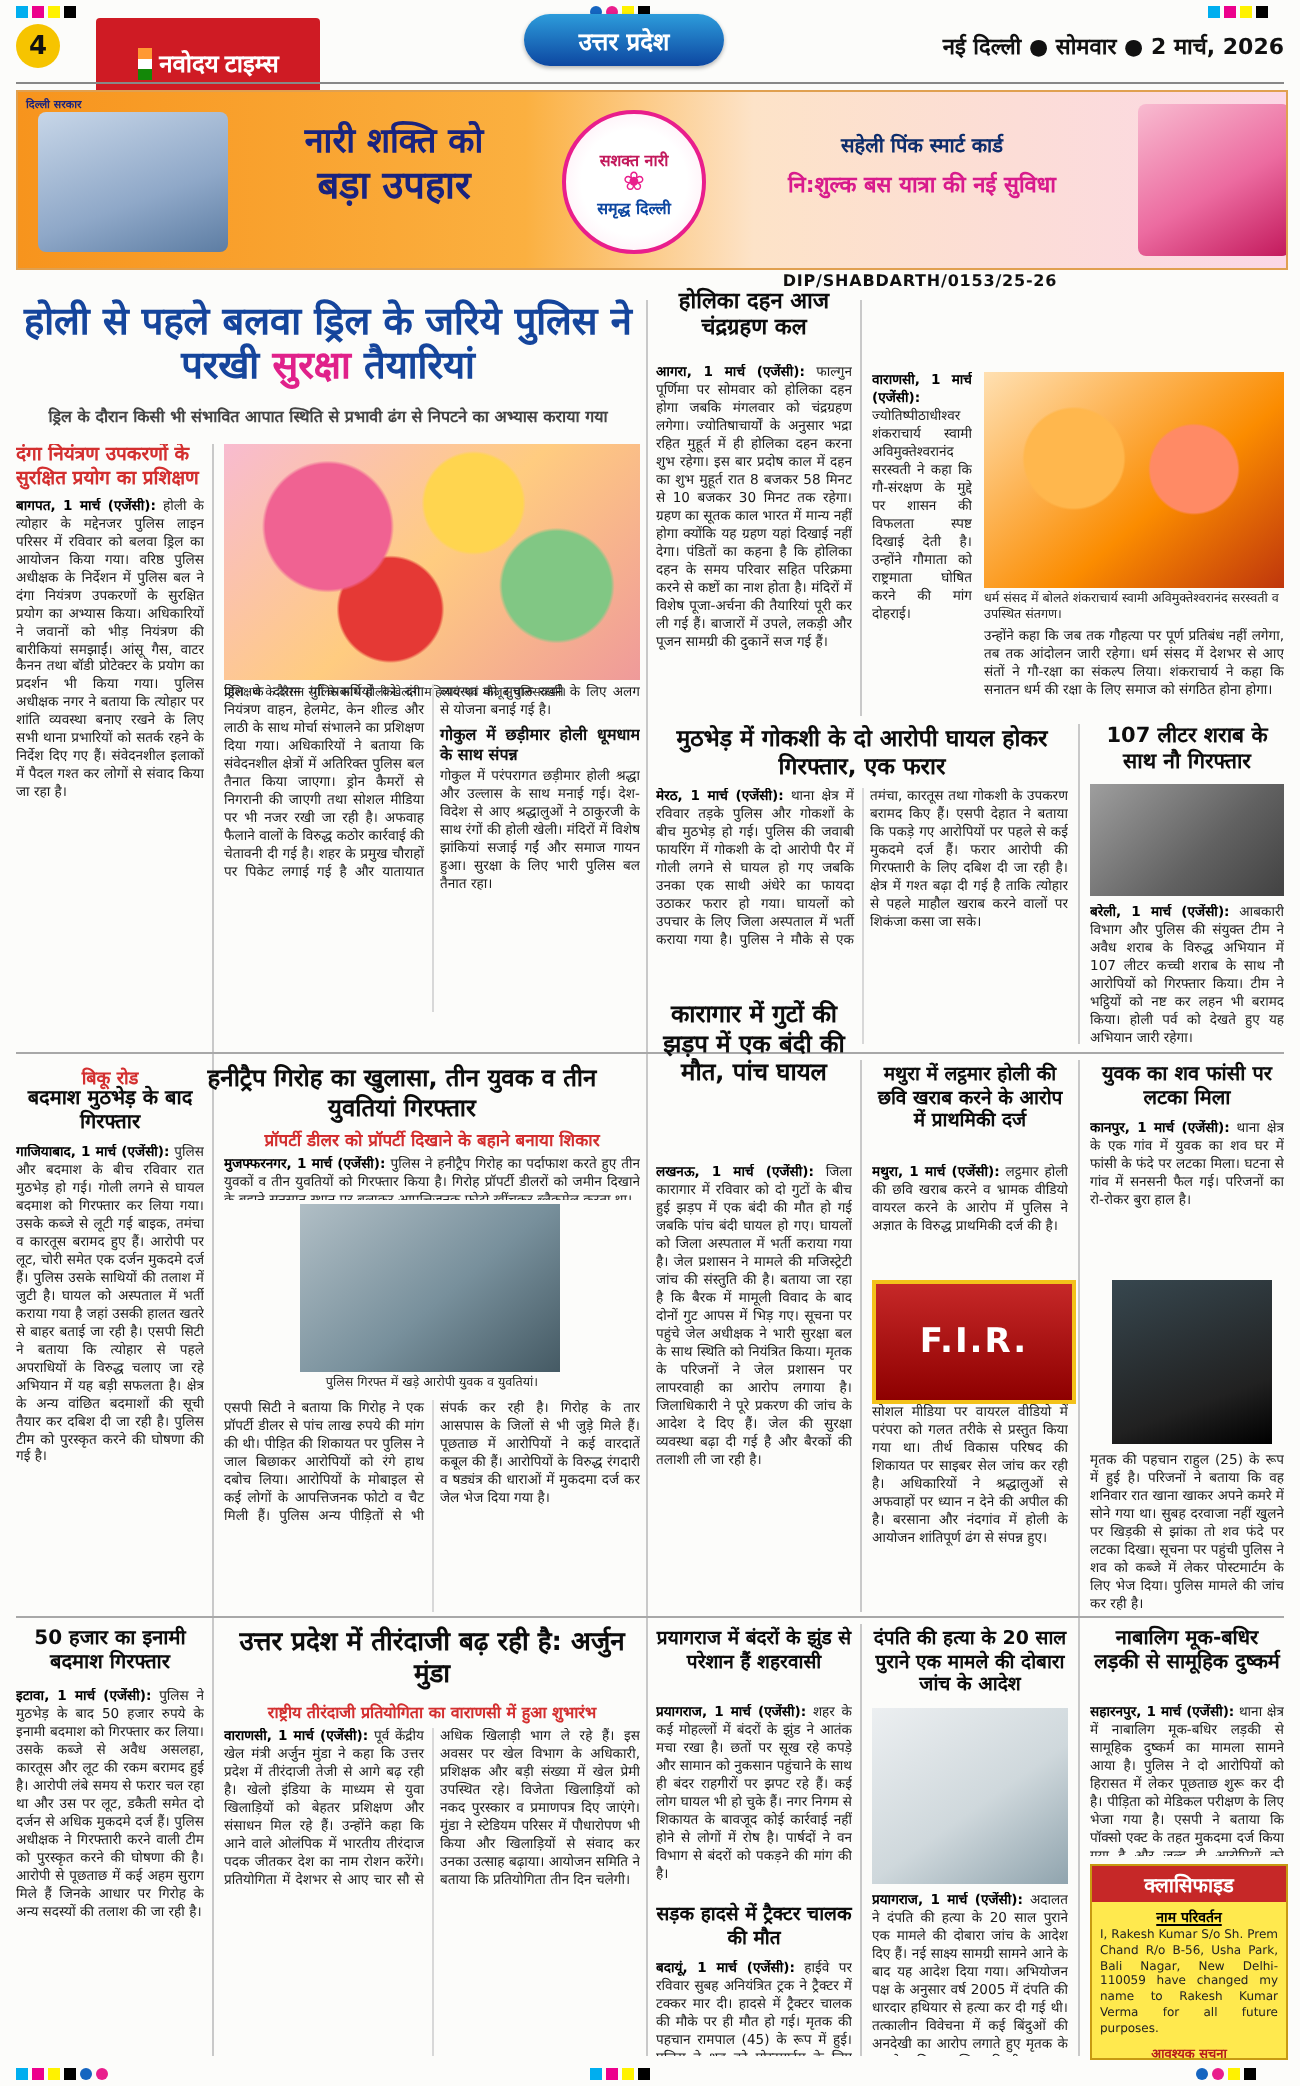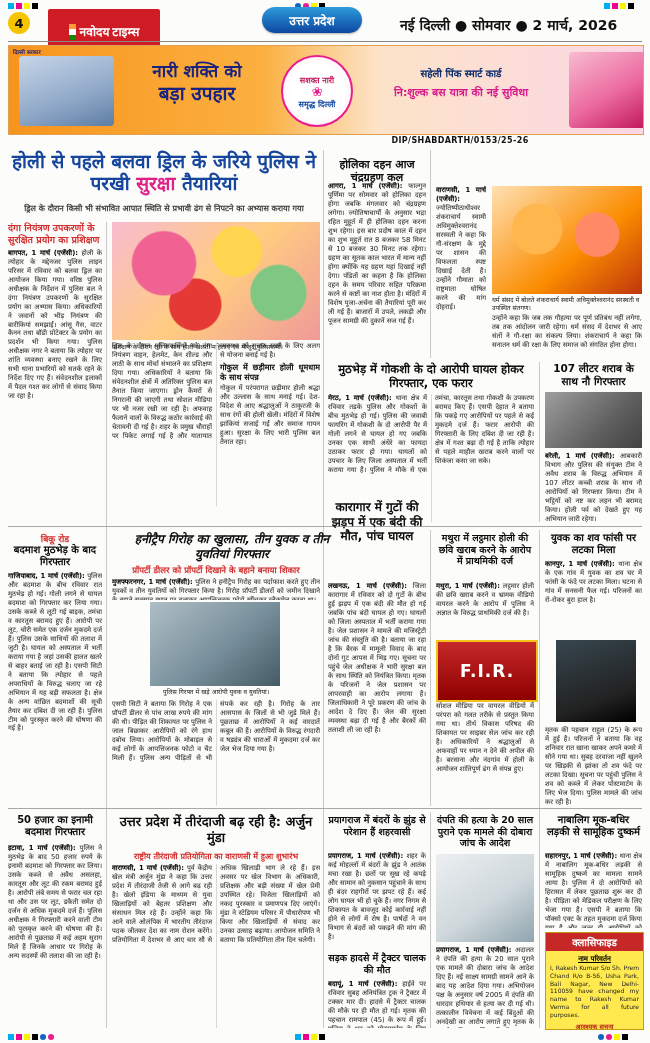--- a/index.html
+++ b/index.html
@@ -5,21 +5,21 @@
   html,body{margin:0;padding:0;background:#d9d9d9;font-family:"DejaVu Sans","Liberation Sans",sans-serif;}
   .page{position:relative;width:650px;height:1043px;margin:0 auto;background:#fcfcfa;overflow:hidden;}
   .abs{position:absolute;}
   .regcluster{display:flex;gap:2px;align-items:center;}
   .regsq{width:6px;height:6px;display:inline-block;}
   .regdot{width:6px;height:6px;border-radius:50%;display:inline-block;}
   .pageno{width:22px;height:22px;border-radius:50%;background:#f6c400;color:#111;font-weight:bold;font-size:13px;display:flex;align-items:center;justify-content:center;}
   .logo{background:#cf1b24;color:#fff;font-weight:bold;font-size:12px;display:flex;align-items:center;justify-content:center;border-radius:2px;gap:4px;}
   .tricolor{width:7px;height:16px;background:linear-gradient(#ff9933 33%,#ffffff 33%,#ffffff 66%,#138808 66%);}
   .edition{background:linear-gradient(#2d9cdb,#0d47a1);color:#fff;font-weight:bold;font-size:12px;display:flex;align-items:center;justify-content:center;border-radius:13px;box-shadow:0 1px 2px rgba(0,0,0,.3);}
-  .datebar{font-size:14px;font-weight:bold;color:#111;text-align:left;}
+  .datebar{font-size:11px;font-weight:bold;color:#111;text-align:right;}
   .banner{background:linear-gradient(90deg,#f7941d 0%,#fbb040 40%,#fde3c8 58%,#fbd7e6 100%);border:1px solid #e0a050;overflow:hidden;}
   .photo{overflow:hidden;}
   .caption{font-size:6.3px;color:#222;line-height:1.25;}
   .body-text{font-size:6.8px;line-height:1.32;text-align:justify;color:#1a1a1a;overflow:hidden;}
   .byline{font-weight:bold;color:#000;}
   .cols2{column-count:2;column-gap:8px;column-rule:1px solid #d8d8d8;}
   .hl-lead{font-size:19px;line-height:1.16;font-weight:bold;color:#15459c;}
   .hl-lead .hot{color:#e0218a;}
   .deck{font-size:8px;color:#444;text-align:center;font-weight:bold;}
   .subhead-red{color:#d32f2f;font-weight:bold;}
@@ -108,21 +108,21 @@
     </div>
   </div>
   <div class="abs photo" style="left:112px;top:222px;width:208px;height:118px;background:radial-gradient(circle at 25% 35%,#f06292 0 18%,transparent 19%),radial-gradient(circle at 60% 25%,#ffd54f 0 16%,transparent 17%),radial-gradient(circle at 80% 60%,#81c784 0 15%,transparent 16%),radial-gradient(circle at 40% 70%,#e53935 0 17%,transparent 18%),linear-gradient(135deg,#f8bbd0,#ffcc80 50%,#ef9a9a);"></div>
   <div class="abs caption" style="left:112px;top:343px;width:208px;">प्रशिक्षण के दौरान रंगों के साथ होली खेलती महिलाएं एवं मौजूद पुलिसकर्मी।</div>
   <div class="abs body-text cols2" style="left:112px;top:342px;width:208px;height:164px;">
     <span>ड्रिल के दौरान पुलिसकर्मियों को दंगा नियंत्रण वाहन, हेलमेट, केन शील्ड और लाठी के साथ मोर्चा संभालने का प्रशिक्षण दिया गया। अधिकारियों ने बताया कि संवेदनशील क्षेत्रों में अतिरिक्त पुलिस बल तैनात किया जाएगा। ड्रोन कैमरों से निगरानी की जाएगी तथा सोशल मीडिया पर भी नजर रखी जा रही है। अफवाह फैलाने वालों के विरुद्ध कठोर कार्रवाई की चेतावनी दी गई है। शहर के प्रमुख चौराहों पर पिकेट लगाई गई है और यातायात व्यवस्था को सुचारु रखने के लिए अलग से योजना बनाई गई है।</span>
     <div class="inline-subhead">गोकुल में छड़ीमार होली धूमधाम के साथ संपन्न</div>
     <span>गोकुल में परंपरागत छड़ीमार होली श्रद्धा और उल्लास के साथ मनाई गई। देश-विदेश से आए श्रद्धालुओं ने ठाकुरजी के साथ रंगों की होली खेली। मंदिरों में विशेष झांकियां सजाई गईं और समाज गायन हुआ। सुरक्षा के लिए भारी पुलिस बल तैनात रहा।</span>
   </div>
 
-  <div class="abs hl" style="left:328px;top:158px;width:98px;font-size:11px;text-align:center;">होलिका दहन आज चंद्रग्रहण कल</div>
+  <div class="abs hl" style="left:328px;top:144px;width:98px;font-size:11px;text-align:center;">होलिका दहन आज चंद्रग्रहण कल</div>
   <div class="abs body-text" style="left:328px;top:182px;width:98px;height:176px;">
     <span class="byline">आगरा, 1 मार्च (एजेंसी):</span>
     <span>फाल्गुन पूर्णिमा पर सोमवार को होलिका दहन होगा जबकि मंगलवार को चंद्रग्रहण लगेगा। ज्योतिषाचार्यों के अनुसार भद्रा रहित मुहूर्त में ही होलिका दहन करना शुभ रहेगा। इस बार प्रदोष काल में दहन का शुभ मुहूर्त रात 8 बजकर 58 मिनट से 10 बजकर 30 मिनट तक रहेगा। ग्रहण का सूतक काल भारत में मान्य नहीं होगा क्योंकि यह ग्रहण यहां दिखाई नहीं देगा। पंडितों का कहना है कि होलिका दहन के समय परिवार सहित परिक्रमा करने से कष्टों का नाश होता है। मंदिरों में विशेष पूजा-अर्चना की तैयारियां पूरी कर ली गई हैं। बाजारों में उपले, लकड़ी और पूजन सामग्री की दुकानें सज गई हैं।</span>
   </div>
 
   <div class="abs body-text" style="left:436px;top:186px;width:50px;height:172px;">
     <span class="byline">वाराणसी, 1 मार्च (एजेंसी):</span>
     <span>ज्योतिष्पीठाधीश्वर शंकराचार्य स्वामी अविमुक्तेश्वरानंद सरस्वती ने कहा कि गौ-संरक्षण के मुद्दे पर शासन की विफलता स्पष्ट दिखाई देती है। उन्होंने गौमाता को राष्ट्रमाता घोषित करने की मांग दोहराई।</span>
   </div>
   <div class="abs photo" style="left:492px;top:186px;width:150px;height:108px;background:radial-gradient(circle at 30% 40%,#ffb74d 0 20%,transparent 21%),radial-gradient(circle at 70% 45%,#ff8a65 0 18%,transparent 19%),linear-gradient(140deg,#ffe0b2,#fb8c00 60%,#bf360c);"></div>
@@ -144,21 +144,21 @@
 
   <div class="abs hline" style="left:8px;top:526px;width:634px;"></div>
 
   <div class="abs subhead-red" style="left:8px;top:532px;width:94px;font-size:9px;text-align:center;">बिकू रोड</div>
   <div class="abs hl" style="left:8px;top:544px;width:94px;font-size:10px;text-align:center;">बदमाश मुठभेड़ के बाद गिरफ्तार</div>
   <div class="abs body-text" style="left:8px;top:572px;width:94px;height:234px;">
     <span class="byline">गाजियाबाद, 1 मार्च (एजेंसी):</span>
     <span>पुलिस और बदमाश के बीच रविवार रात मुठभेड़ हो गई। गोली लगने से घायल बदमाश को गिरफ्तार कर लिया गया। उसके कब्जे से लूटी गई बाइक, तमंचा व कारतूस बरामद हुए हैं। आरोपी पर लूट, चोरी समेत एक दर्जन मुकदमे दर्ज हैं। पुलिस उसके साथियों की तलाश में जुटी है। घायल को अस्पताल में भर्ती कराया गया है जहां उसकी हालत खतरे से बाहर बताई जा रही है। एसपी सिटी ने बताया कि त्योहार से पहले अपराधियों के विरुद्ध चलाए जा रहे अभियान में यह बड़ी सफलता है। क्षेत्र के अन्य वांछित बदमाशों की सूची तैयार कर दबिश दी जा रही है। पुलिस टीम को पुरस्कृत करने की घोषणा की गई है।</span>
   </div>
 
-  <div class="abs hl" style="left:128px;top:532px;width:208px;font-size:12px;text-align:center;font-style:italic;">हनीट्रैप गिरोह का खुलासा, तीन युवक व तीन युवतियां गिरफ्तार</div>
+  <div class="abs hl" style="left:97px;top:532px;width:208px;font-size:12px;text-align:center;">हनीट्रैप गिरोह का खुलासा, तीन युवक व तीन युवतियां गिरफ्तार</div>
   <div class="abs subhead-red" style="left:112px;top:564px;width:208px;font-size:8.5px;text-align:center;">प्रॉपर्टी डीलर को प्रॉपर्टी दिखाने के बहाने बनाया शिकार</div>
   <div class="abs body-text" style="left:112px;top:578px;width:208px;height:22px;">
     <span class="byline">मुजफ्फरनगर, 1 मार्च (एजेंसी):</span>
     <span>पुलिस ने हनीट्रैप गिरोह का पर्दाफाश करते हुए तीन युवकों व तीन युवतियों को गिरफ्तार किया है। गिरोह प्रॉपर्टी डीलरों को जमीन दिखाने के बहाने सुनसान स्थान पर बुलाकर आपत्तिजनक फोटो खींचकर ब्लैकमेल करता था।</span>
   </div>
   <div class="abs photo" style="left:150px;top:602px;width:130px;height:84px;background:linear-gradient(140deg,#b0bec5,#78909c 55%,#455a64);"></div>
   <div class="abs caption" style="left:112px;top:688px;width:208px;text-align:center;">पुलिस गिरफ्त में खड़े आरोपी युवक व युवतियां।</div>
   <div class="abs body-text cols2" style="left:112px;top:700px;width:208px;height:106px;">एसपी सिटी ने बताया कि गिरोह ने एक प्रॉपर्टी डीलर से पांच लाख रुपये की मांग की थी। पीड़ित की शिकायत पर पुलिस ने जाल बिछाकर आरोपियों को रंगे हाथ दबोच लिया। आरोपियों के मोबाइल से कई लोगों के आपत्तिजनक फोटो व चैट मिली हैं। पुलिस अन्य पीड़ितों से भी संपर्क कर रही है। गिरोह के तार आसपास के जिलों से भी जुड़े मिले हैं। पूछताछ में आरोपियों ने कई वारदातें कबूल की हैं। आरोपियों के विरुद्ध रंगदारी व षड्यंत्र की धाराओं में मुकदमा दर्ज कर जेल भेज दिया गया है।</div>
 
   <div class="abs hl" style="left:328px;top:500px;width:98px;font-size:12px;text-align:center;">कारागार में गुटों की झड़प में एक बंदी की मौत, पांच घायल</div>

